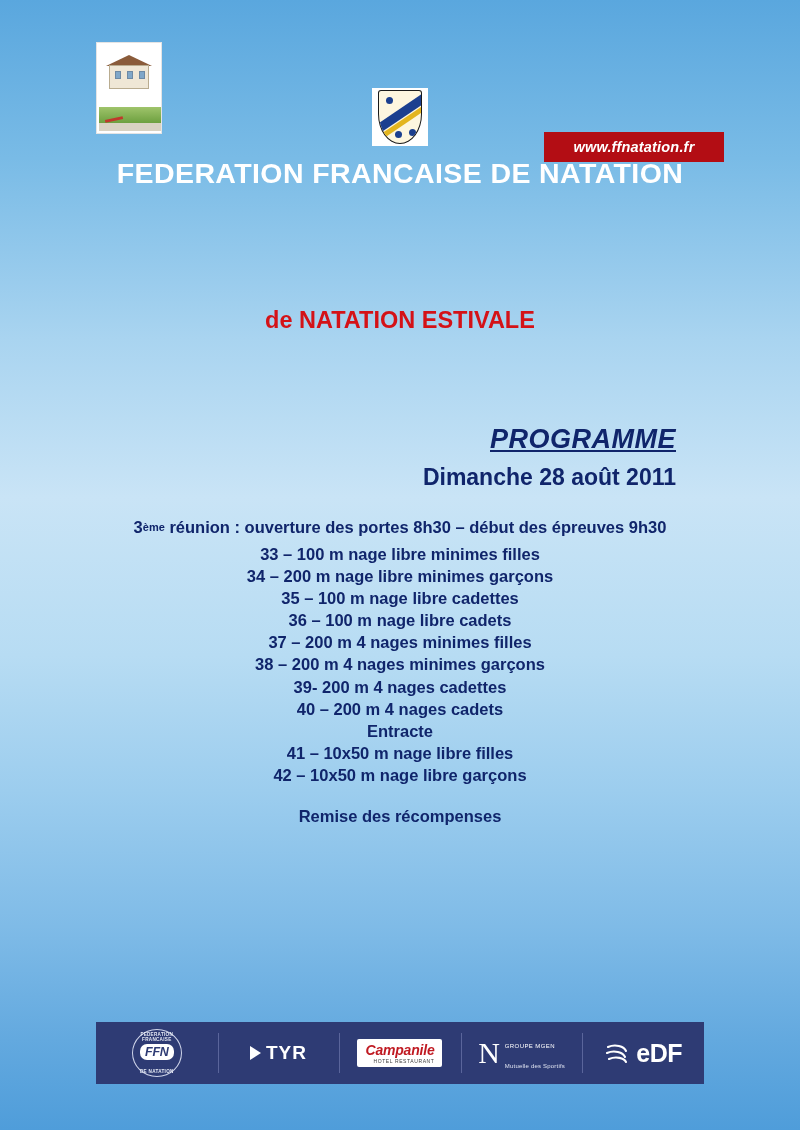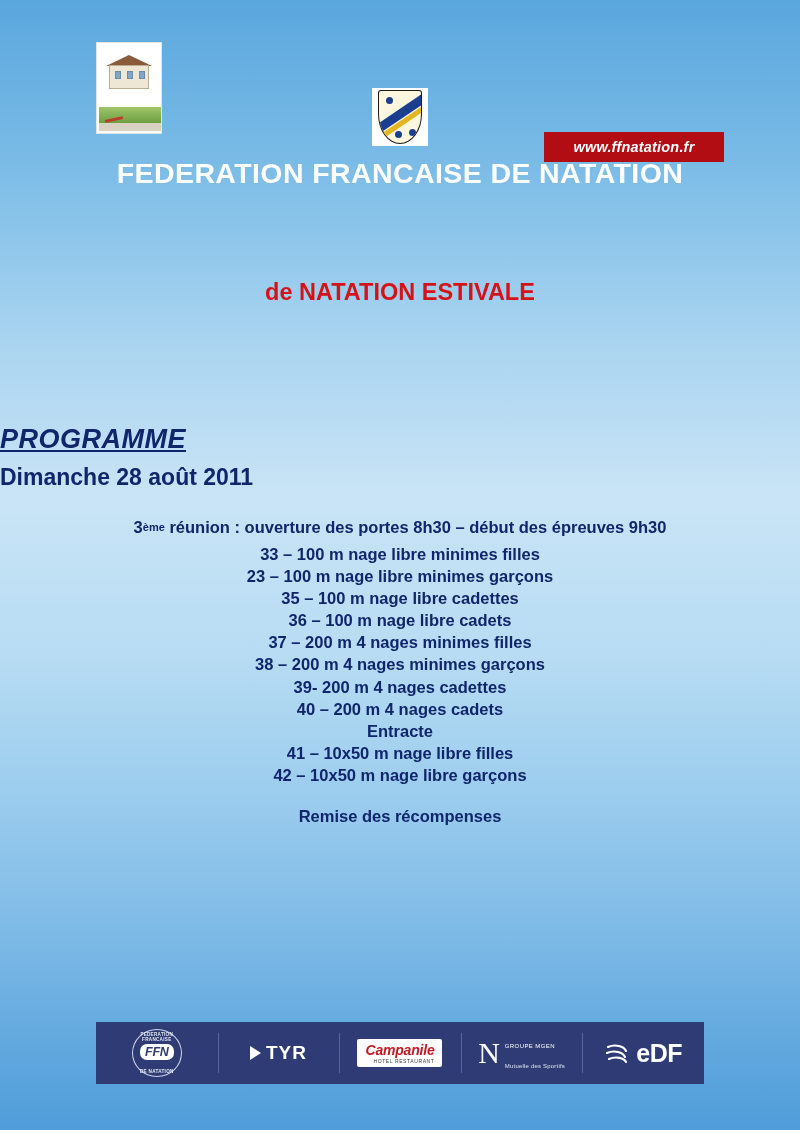--- a/index.html
+++ b/index.html
@@ -105,29 +105,30 @@
     font-size: 25px;
     display: block;
   }
   .cup-line1 .sup {
     font-size: 15px;
     vertical-align: 0.18em;
   }
   .cup-line2 {
     font-size: 23.5px;
     display: block;
+    margin-top: 28px;
   }
 
   
   .programme {
     position: absolute;
     left: 0;
     top: 424px;
     width: 676px;
-    text-align: left;
+    text-align: right;
     color: #10256b;
   }
   .programme-title {
     font-size: 27px;
     font-weight: bold;
     font-style: italic;
     text-decoration: underline;
     letter-spacing: 0.5px;
   }
   .programme-date {
@@ -456,21 +457,21 @@
   <div class="programme">
     <div class="programme-title">PROGRAMME</div>
     <div class="programme-date">Dimanche 28 août 2011</div>
   </div>
 
   <div class="session">
     <div class="session-header"><span>3</span><span class="sup">ème</span><span> réunion : ouverture des portes 8h30 – début des épreuves 9h30</span></div>
 
     <ul class="event-list">
       <li>33 – 100 m nage libre minimes filles</li>
-      <li>23 – 100 m nage libre minimes garçons</li>
+      <li>34 – 200 m nage libre minimes garçons</li>
       <li>35 – 100 m nage libre cadettes</li>
       <li>36 – 100 m nage libre cadets</li>
       <li>37 – 200 m 4 nages minimes filles</li>
       <li>38 – 200 m 4 nages minimes garçons</li>
       <li>39- 200 m 4 nages cadettes</li>
       <li>40 – 200 m 4 nages cadets</li>
       <li>Entracte</li>
       <li>41 – 10x50 m nage libre filles</li>
       <li>42 – 10x50 m nage libre garçons</li>
     </ul>

